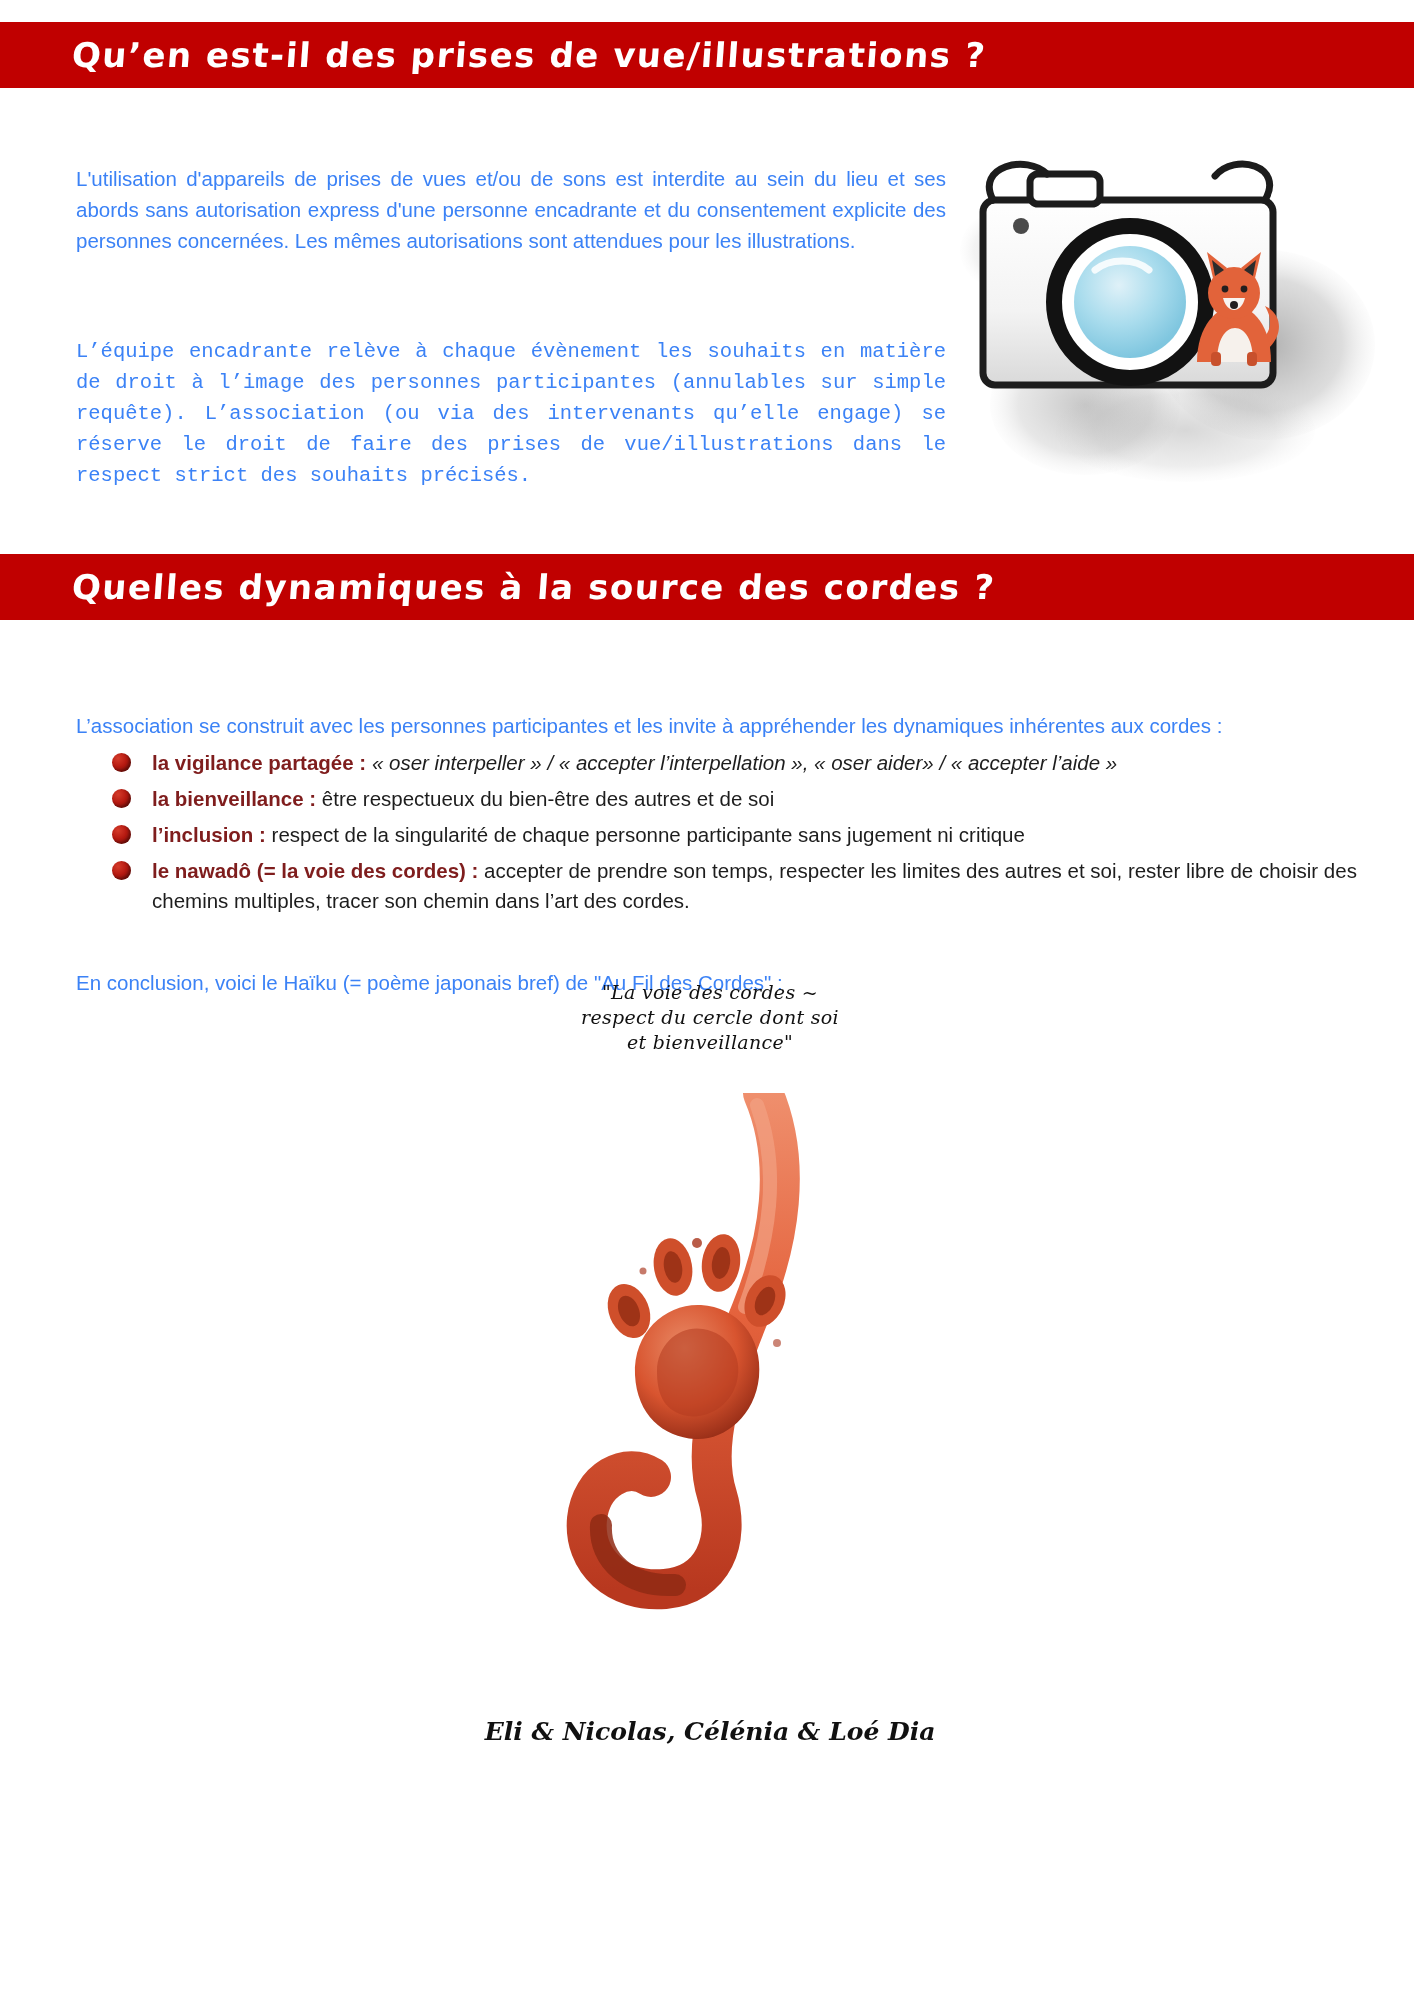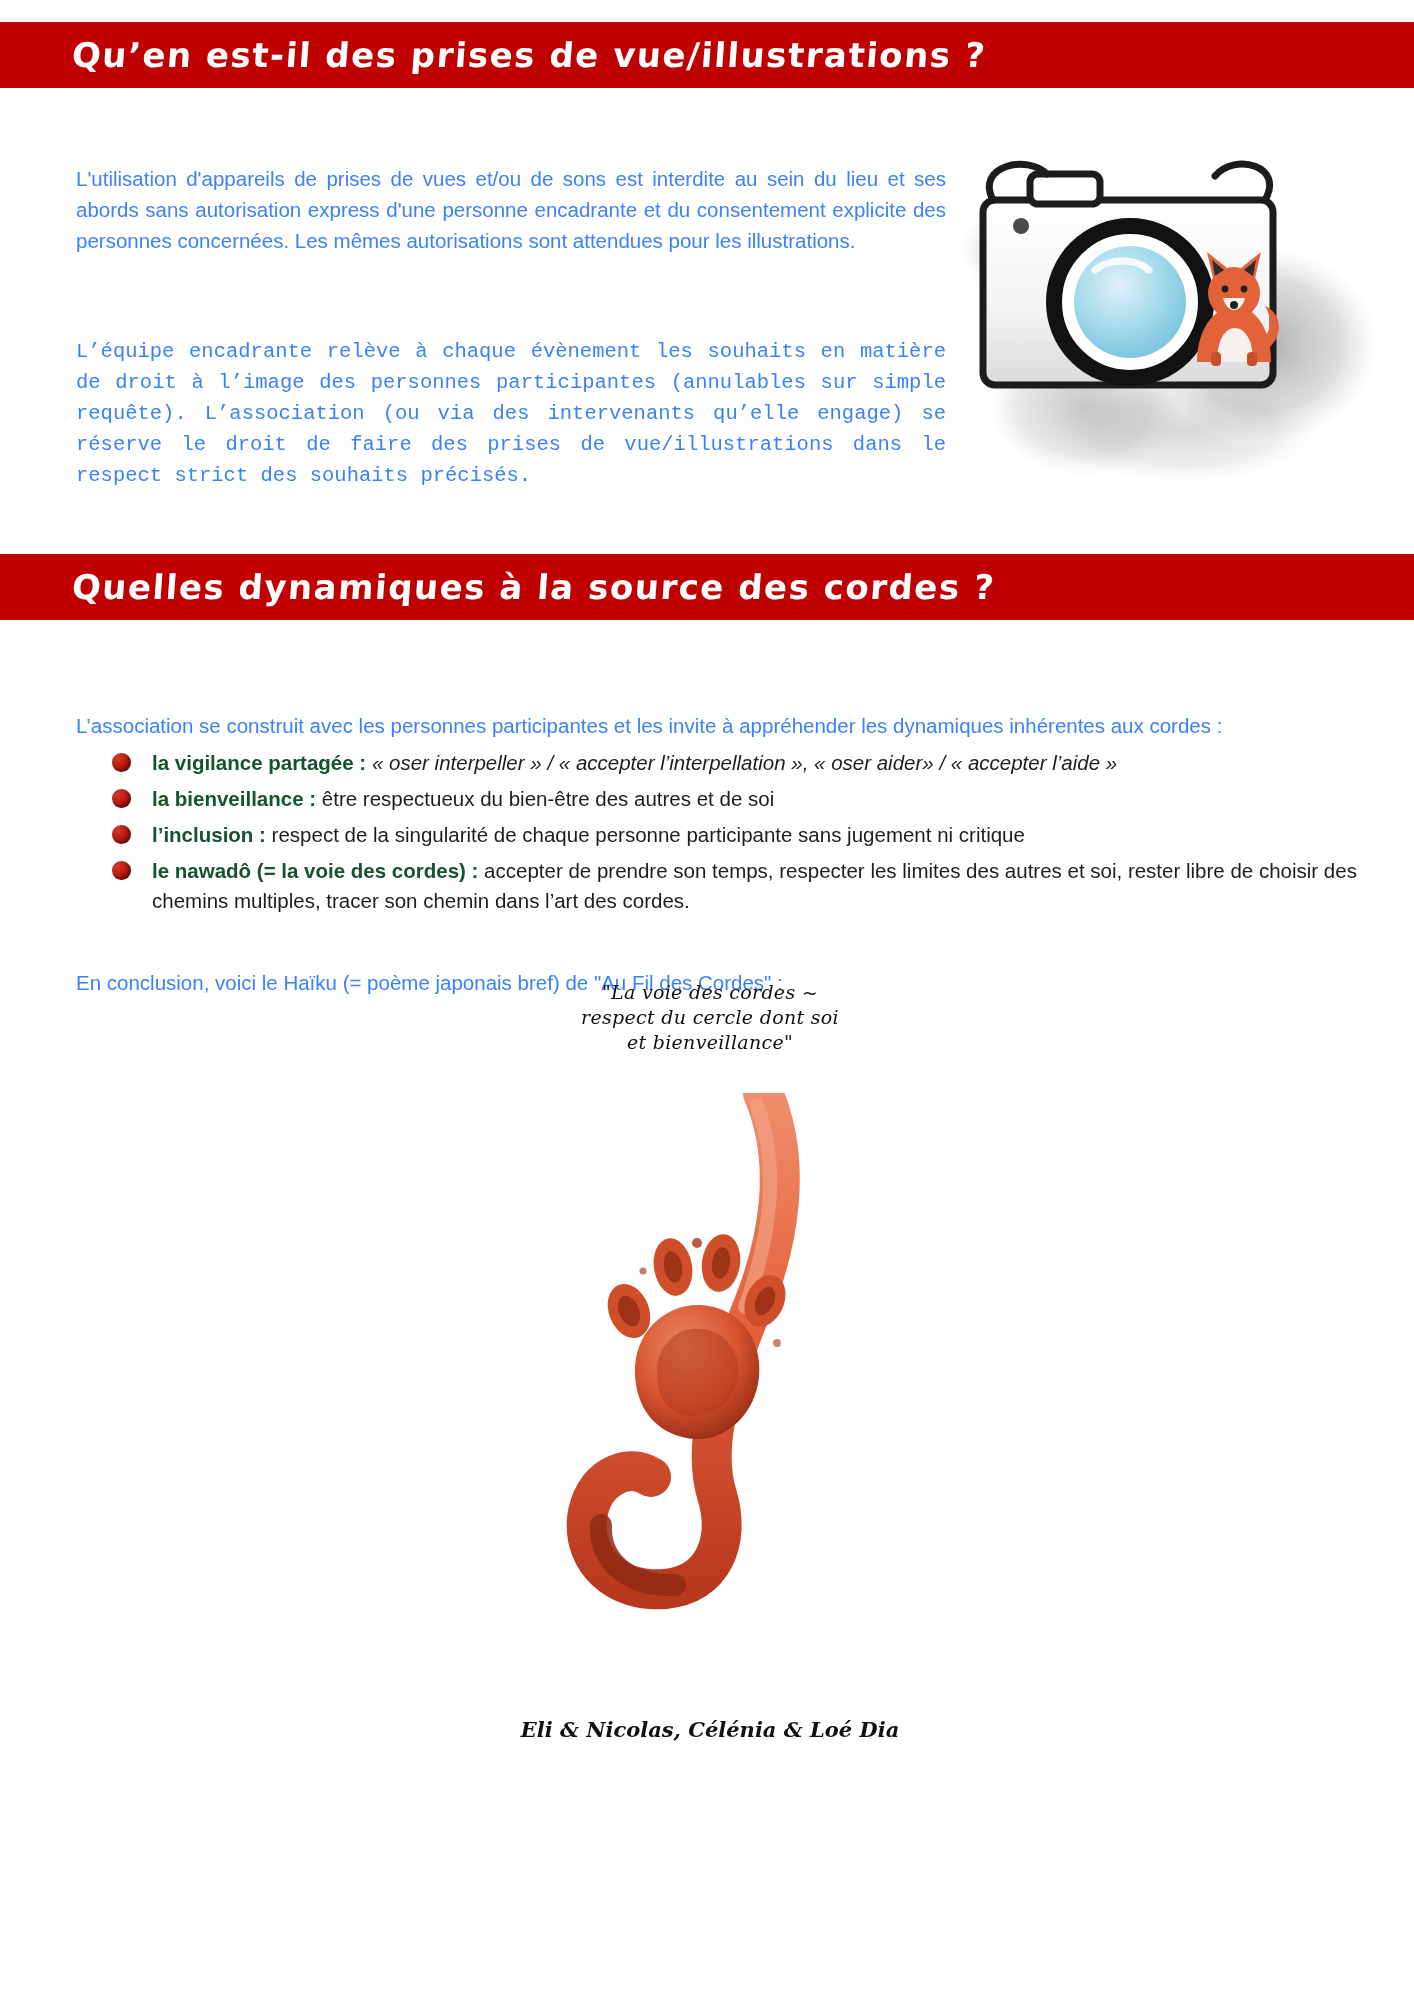--- a/index.html
+++ b/index.html
@@ -103,21 +103,21 @@
     position: absolute;
     left: 4px;
     top: 5px;
     width: 19px;
     height: 19px;
     border-radius: 50%;
     background: radial-gradient(circle at 32% 28%, #d43b2a 0%, #b61a11 45%, #7d0d08 100%);
     box-shadow: inset -2px -2px 3px rgba(0,0,0,0.35);
   }
   .bullet-strong {
-    color: #14532d;
+    color: #7f1d1d;
     font-weight: bold;
   }
   .bullet-italic {
     font-style: italic;
   }
 
   
   #haiku {
     position: absolute;
     left: 540px;
@@ -135,21 +135,21 @@
   
   #signature {
     position: absolute;
     left: 440px;
     top: 1717px;
     width: 540px;
     text-align: center;
     font-family: "DejaVu Serif", serif;
     font-style: italic;
     font-weight: bold;
-    font-size: 21px;
+    font-size: 25px;
     color: #111111;
   }
 
   
   #camera-illustration {
     position: absolute;
     left: 935px;
     top: 130px;
     width: 450px;
     height: 370px;

